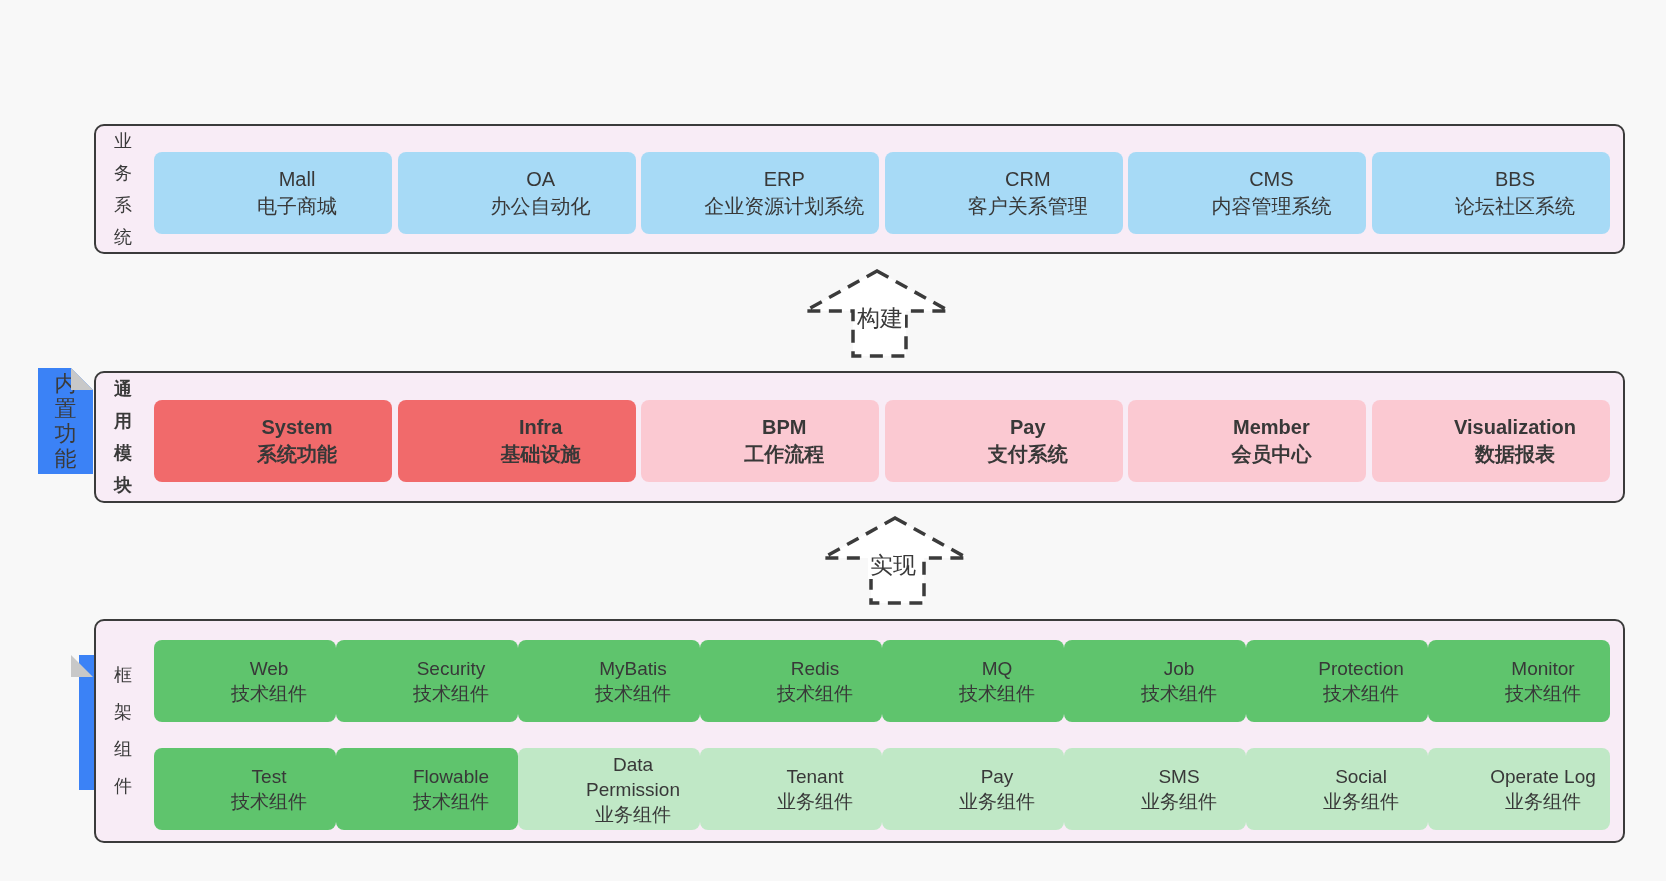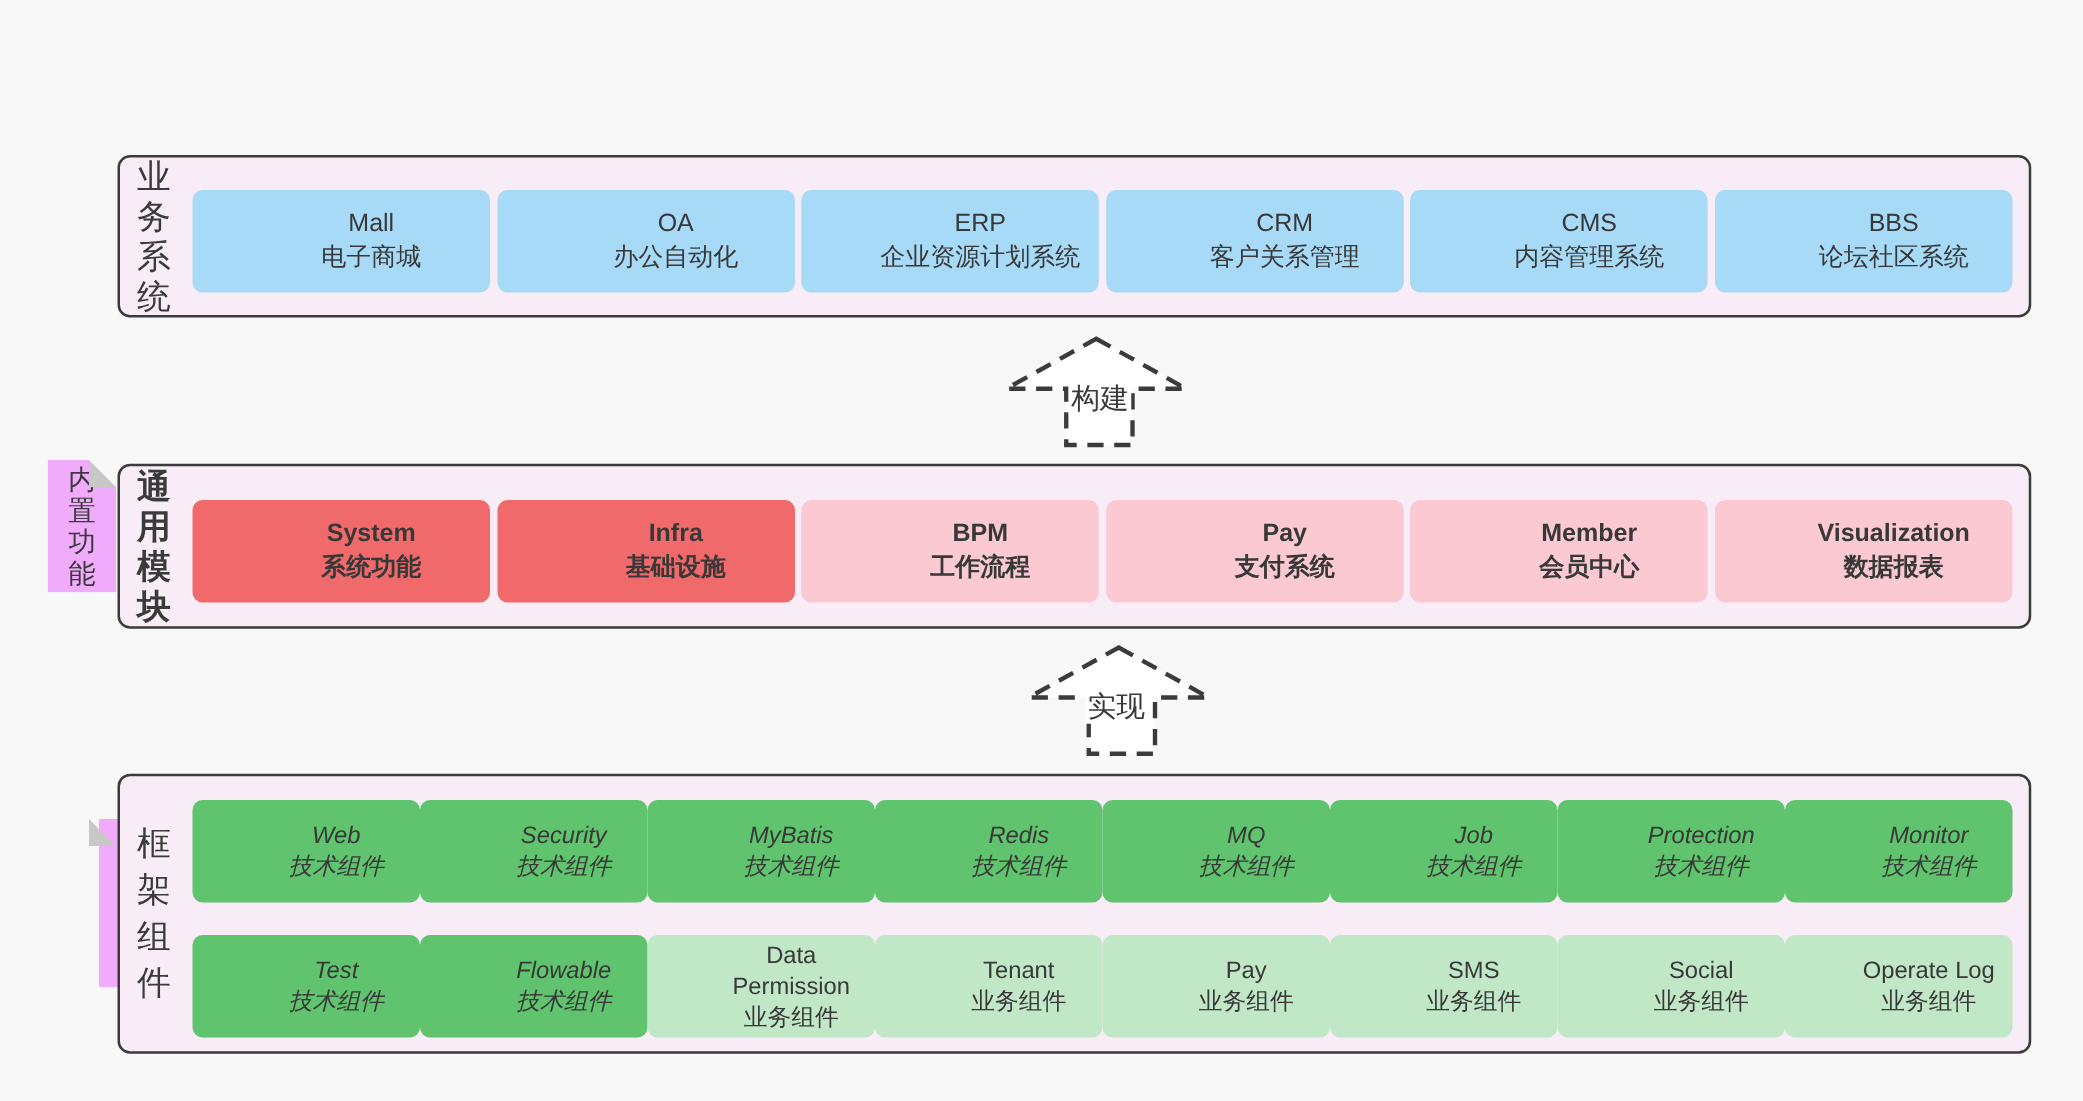--- a/index.html
+++ b/index.html
@@ -26,21 +26,21 @@
   #sec-modules{top:371px;height:132px;font-weight:bold;}
   #sec-components{top:619px;height:224px;}
 
   
   .vlabel{
     position:absolute;left:11px;top:0;bottom:0;width:32px;
     display:flex;align-items:center;justify-content:center;
   }
   .vlabel .vtext{
     width:30px;text-align:center;
-    font-size:27px;line-height:32px;
+    font-size:18px;line-height:32px;
     word-break:break-all;white-space:normal;
   }
   #sec-components .vlabel .vtext{line-height:37px;}
 
   
   .row{
     position:absolute;left:58px;right:13px;
     display:flex;justify-content:space-between;
   }
   #sec-business .row{top:26px;}
@@ -55,27 +55,27 @@
     font-size:20px;line-height:27px;
     color:#383838;
     padding-left:48px;
   }
   .w6{width:190px;}
   .w8{width:150px;font-size:19px;line-height:25px;}
 
   .blue{background:#a7daf6;}
   .red{background:#f16a6b;}
   .pink{background:#fbc9d2;}
-  .green-dark{background:#5fc46d;font-style:italic;}
+  .green-dark{background:#5fc46d;}
   .green-light{background:#c0e8c6;}
 
   
   .tag{
     position:absolute;width:55px;
-    background:#f0abfc;
+    background:#3b82f6;
     clip-path:polygon(0 0, calc(100% - 22px) 0, 100% 22px, 100% 100%, 0 100%);
     display:flex;align-items:center;justify-content:center;
     z-index:0;
   }
   .tag .vtext{
     width:26px;text-align:center;
     font-size:22px;
     word-break:break-all;white-space:normal;
   }
   #tag-modules{left:38px;top:368px;height:106px;}

